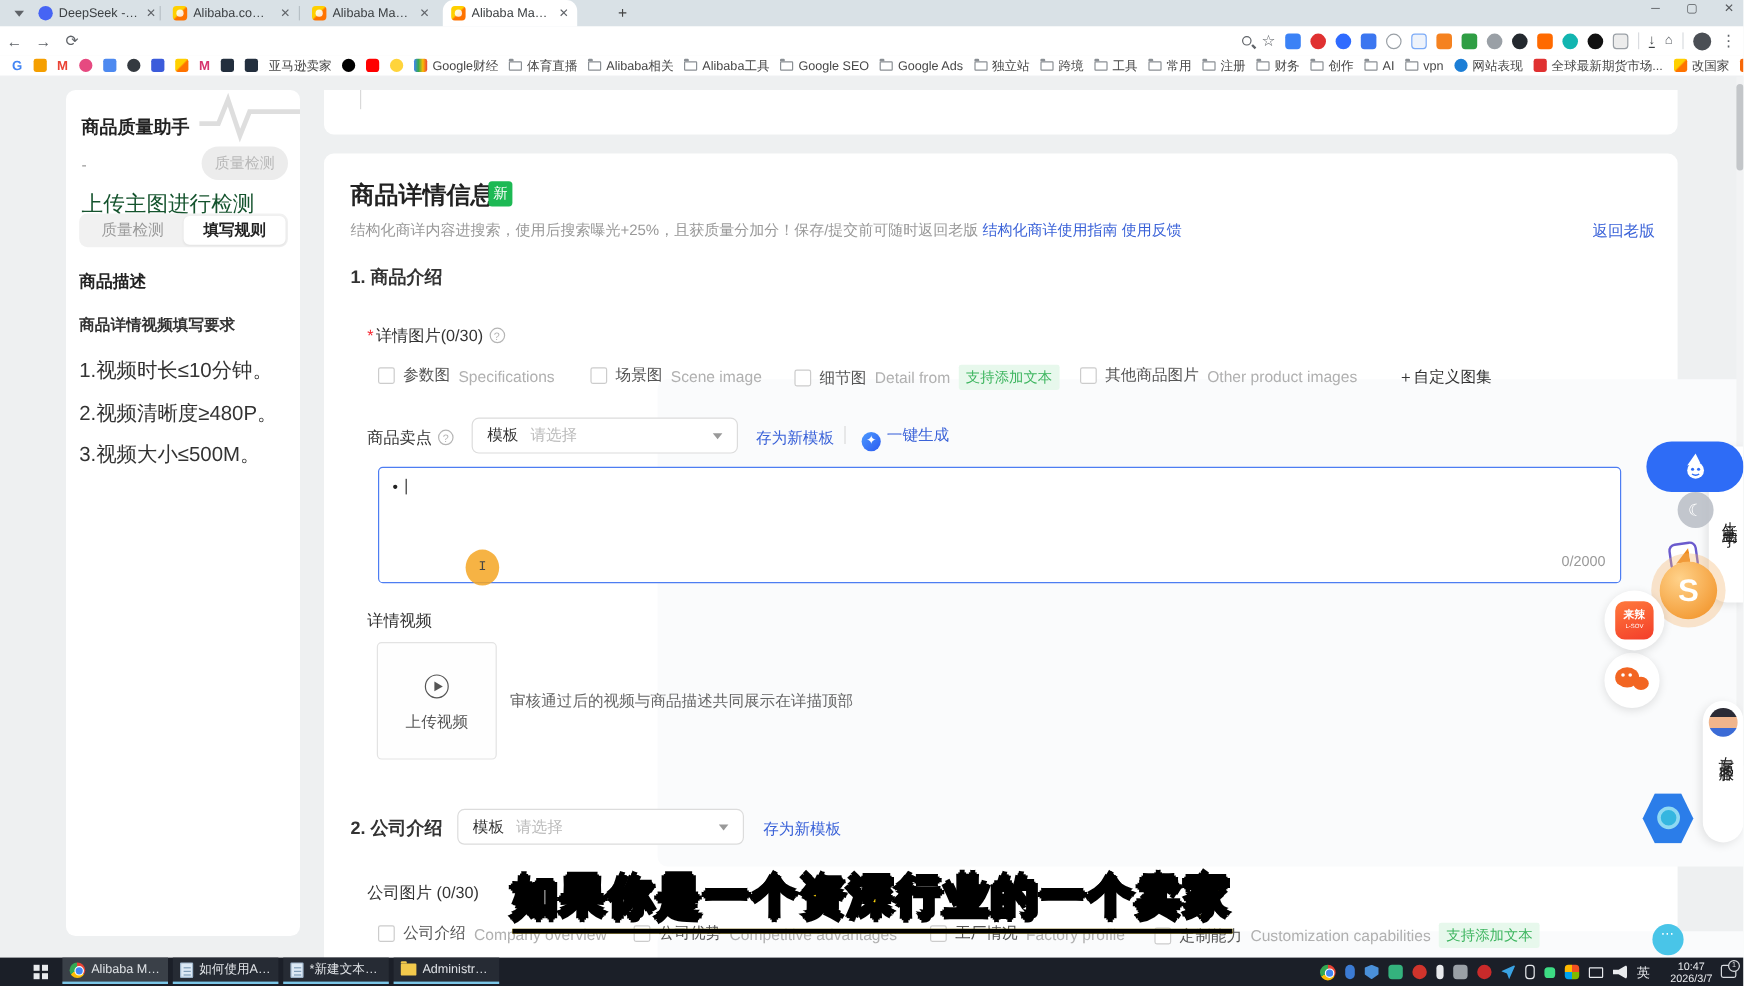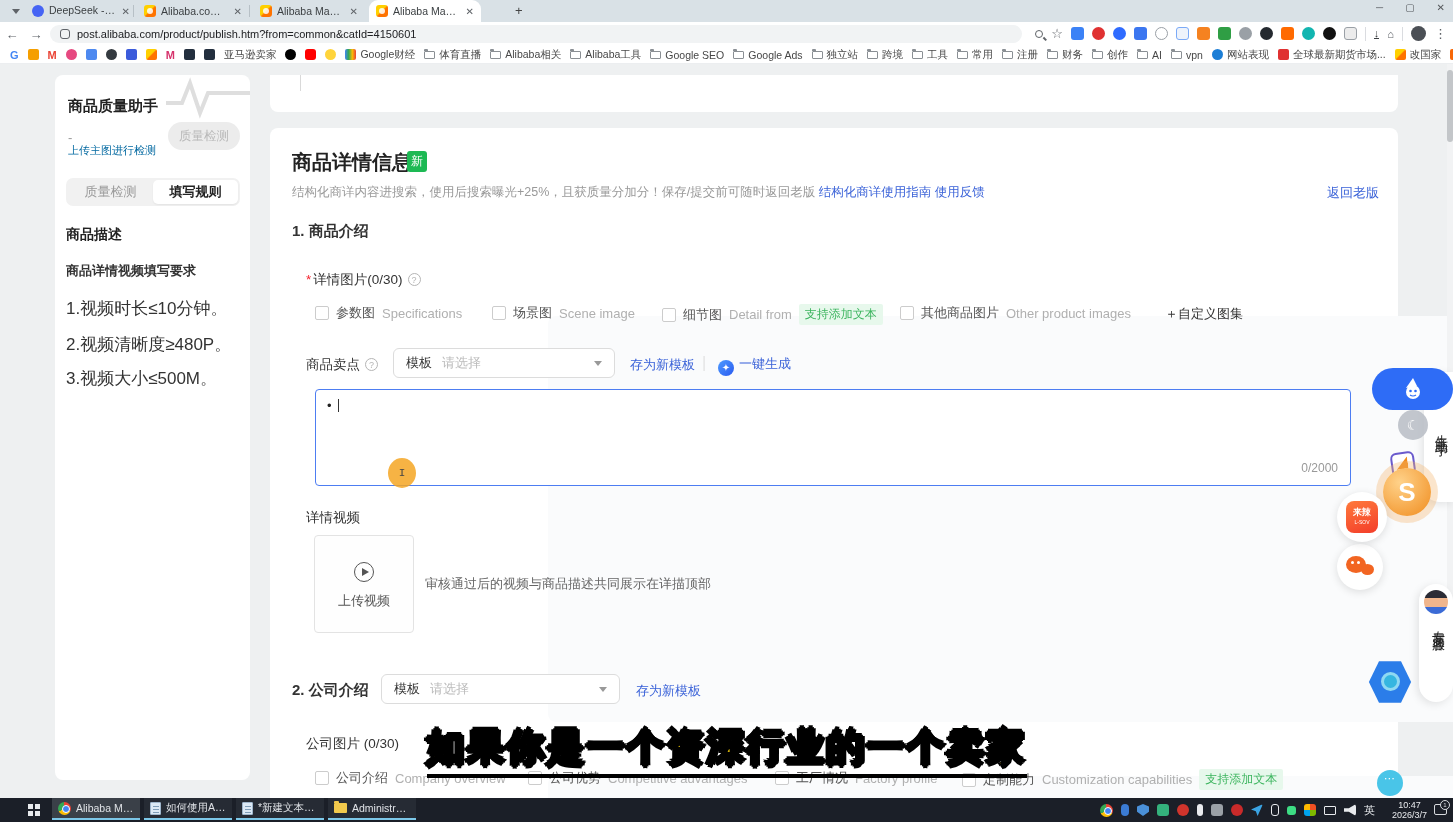--- a/index.html
+++ b/index.html
@@ -52,21 +52,21 @@
 
   .topcard { position:absolute; left:270px; top:11px; width:1128px; height:37px; background:#fff; border-radius:0 0 8px 8px; }
   .topcard .remnant { position:absolute; left:30px; top:0; width:1px; height:16px; background:#d9d9d9; }
 
   
   .sidebar { position:absolute; left:55px; top:11px; width:195px; height:705px; background:#fff; border-radius:8px; overflow:hidden; }
   .sb-title { position:absolute; left:13px; top:22px; font-size:15px; font-weight:bold; color:#222; }
   .sb-pulse { position:absolute; right:-6px; top:0px; opacity:.85; }
   .sb-dash { position:absolute; left:13px; top:55px; color:#9a9a9a; font-size:13px; }
   .sb-check-btn { position:absolute; left:113px; top:47px; width:72px; height:28px; background:#ececec; border-radius:15px; color:#b9b9b9; font-size:12.5px; text-align:center; line-height:28px; }
-  .sb-upload { position:absolute; left:13px; top:68px; color:#0369a1; font-size:11px; }
+  .sb-upload { position:absolute; left:13px; top:83px; color:#14532d; font-size:18px; }
   .sb-tabs { position:absolute; left:11px; top:103px; width:174px; height:28px; background:#f1f1f1; border-radius:7px; display:flex; padding:2px; }
   .sb-tab { flex:1; font-size:13px; text-align:center; line-height:24px; color:#9a9a9a; border-radius:5px; }
   .sb-tab.active { background:#fff; color:#222; font-weight:bold; box-shadow:0 1px 2px rgba(0,0,0,.06); }
   .sb-h1 { position:absolute; left:11px; top:151px; font-size:14px; font-weight:bold; color:#222; }
   .sb-h2 { position:absolute; left:11px; top:187px; font-size:13px; font-weight:bold; color:#333; }
   .sb-rule { position:absolute; left:11px; width:176px; font-size:17px; color:#333; line-height:1.45; }
 
   
   .maincard { position:absolute; left:270px; top:64px; width:1128px; height:734px; background:#fff; border-radius:8px 8px 0 0; }
   .m-title { position:absolute; left:292px; top:149px; font-size:20px; font-weight:bold; color:#222; }
@@ -192,24 +192,20 @@
       <span>─</span>
       <span>▢</span>
       <span>✕</span>
     </div>
   </div>
 
   <div class="addressbar">
     <span class="nav-ico">←</span>
     <span class="nav-ico">→</span>
     <span class="nav-ico">⟳</span>
-    <div class="urlpill">
-      <span class="site-ico"></span>
-      <span class="url">post.alibaba.com/product/publish.htm?from=common&amp;catId=4150601</span>
-    </div>
     <div class="addr-right">
       <span class="lens-ico"></span>
       <span class="star-ico">☆</span>
       <span class="ext-ico" style="background:#3b82f6"></span>
       <span class="ext-ico round" style="background:#e03131"></span>
       <span class="ext-ico round" style="background:#2f6bff"></span>
       <span class="ext-ico" style="background:#3b76f0"></span>
       <span class="ext-ico round" style="background:#fff;border:1px solid #9aa0a6"></span>
       <span class="ext-ico" style="background:#eef3fb;border:1px solid #7baaf7"></span>
       <span class="ext-ico" style="background:#f58220"></span>

